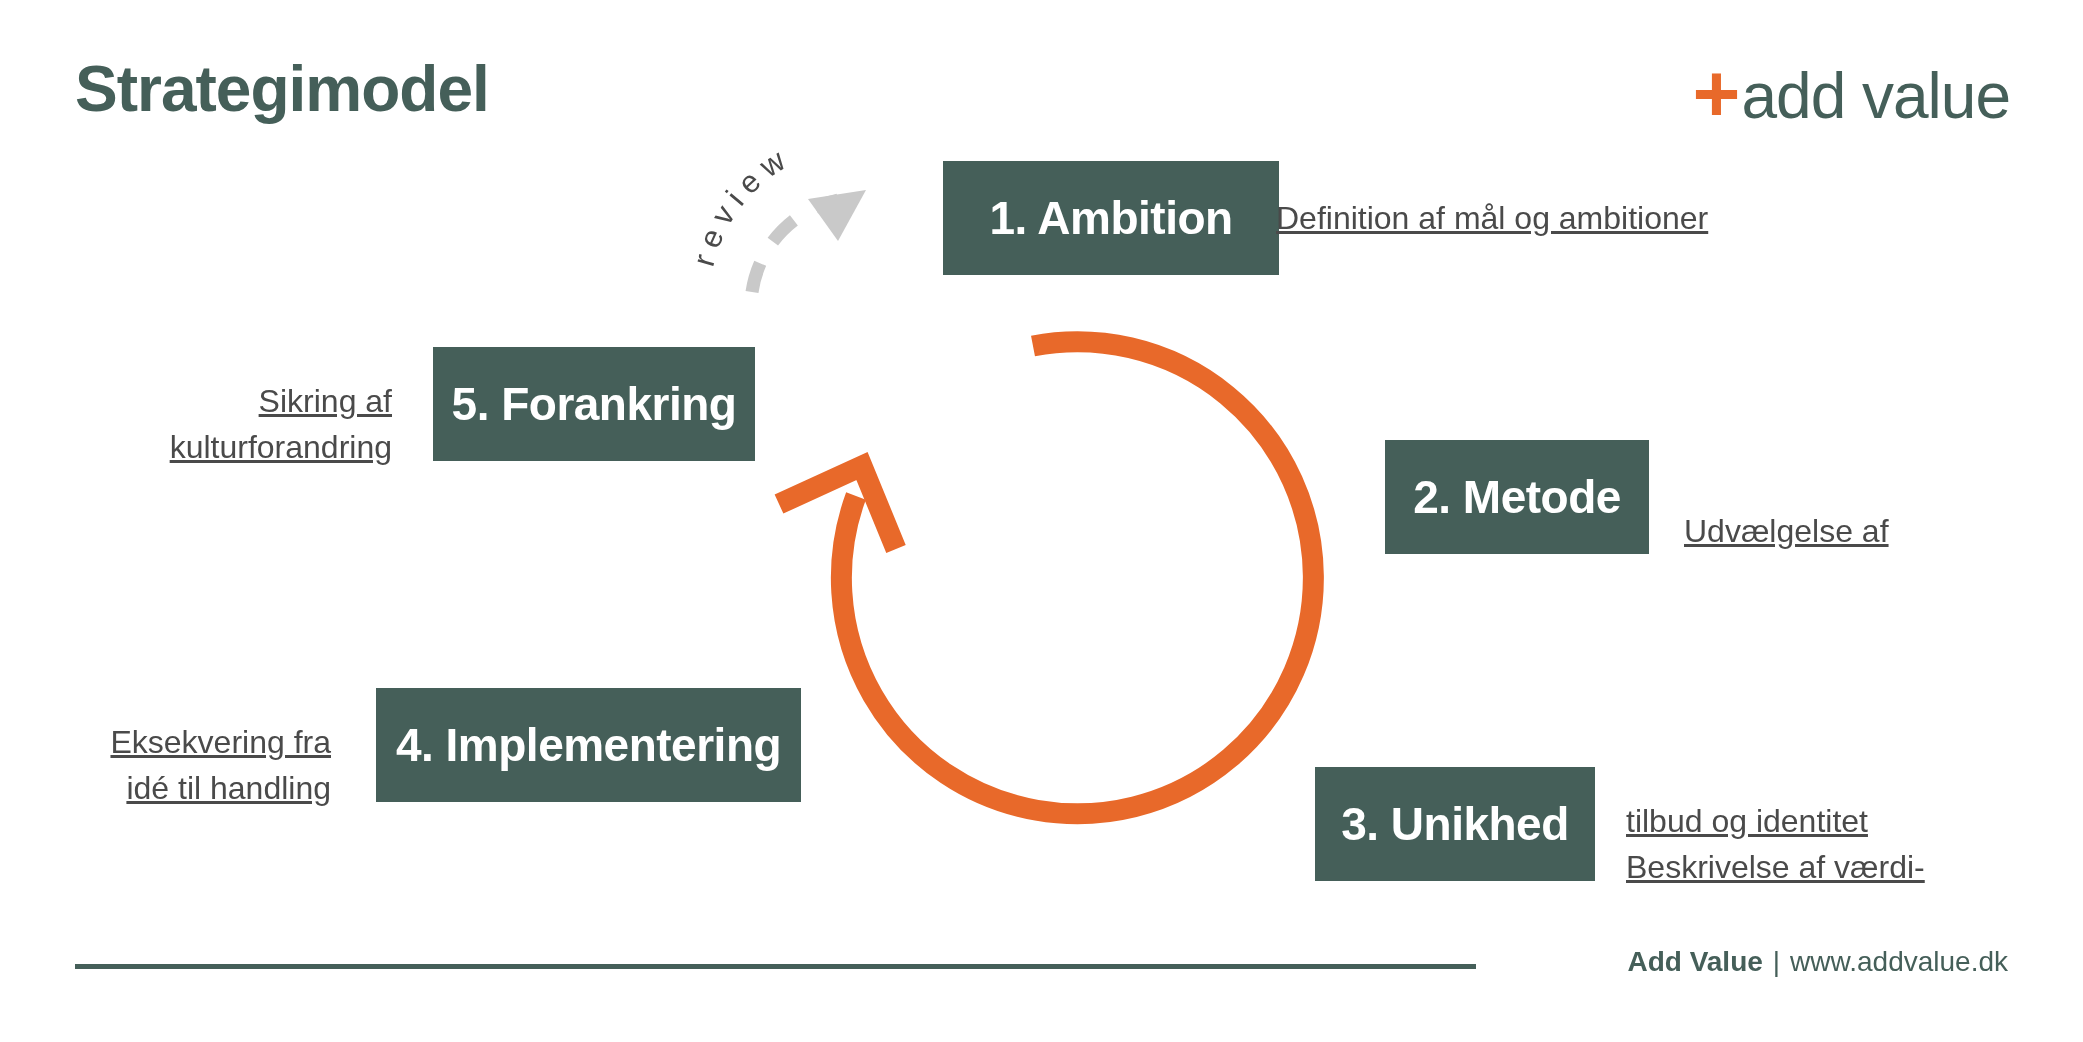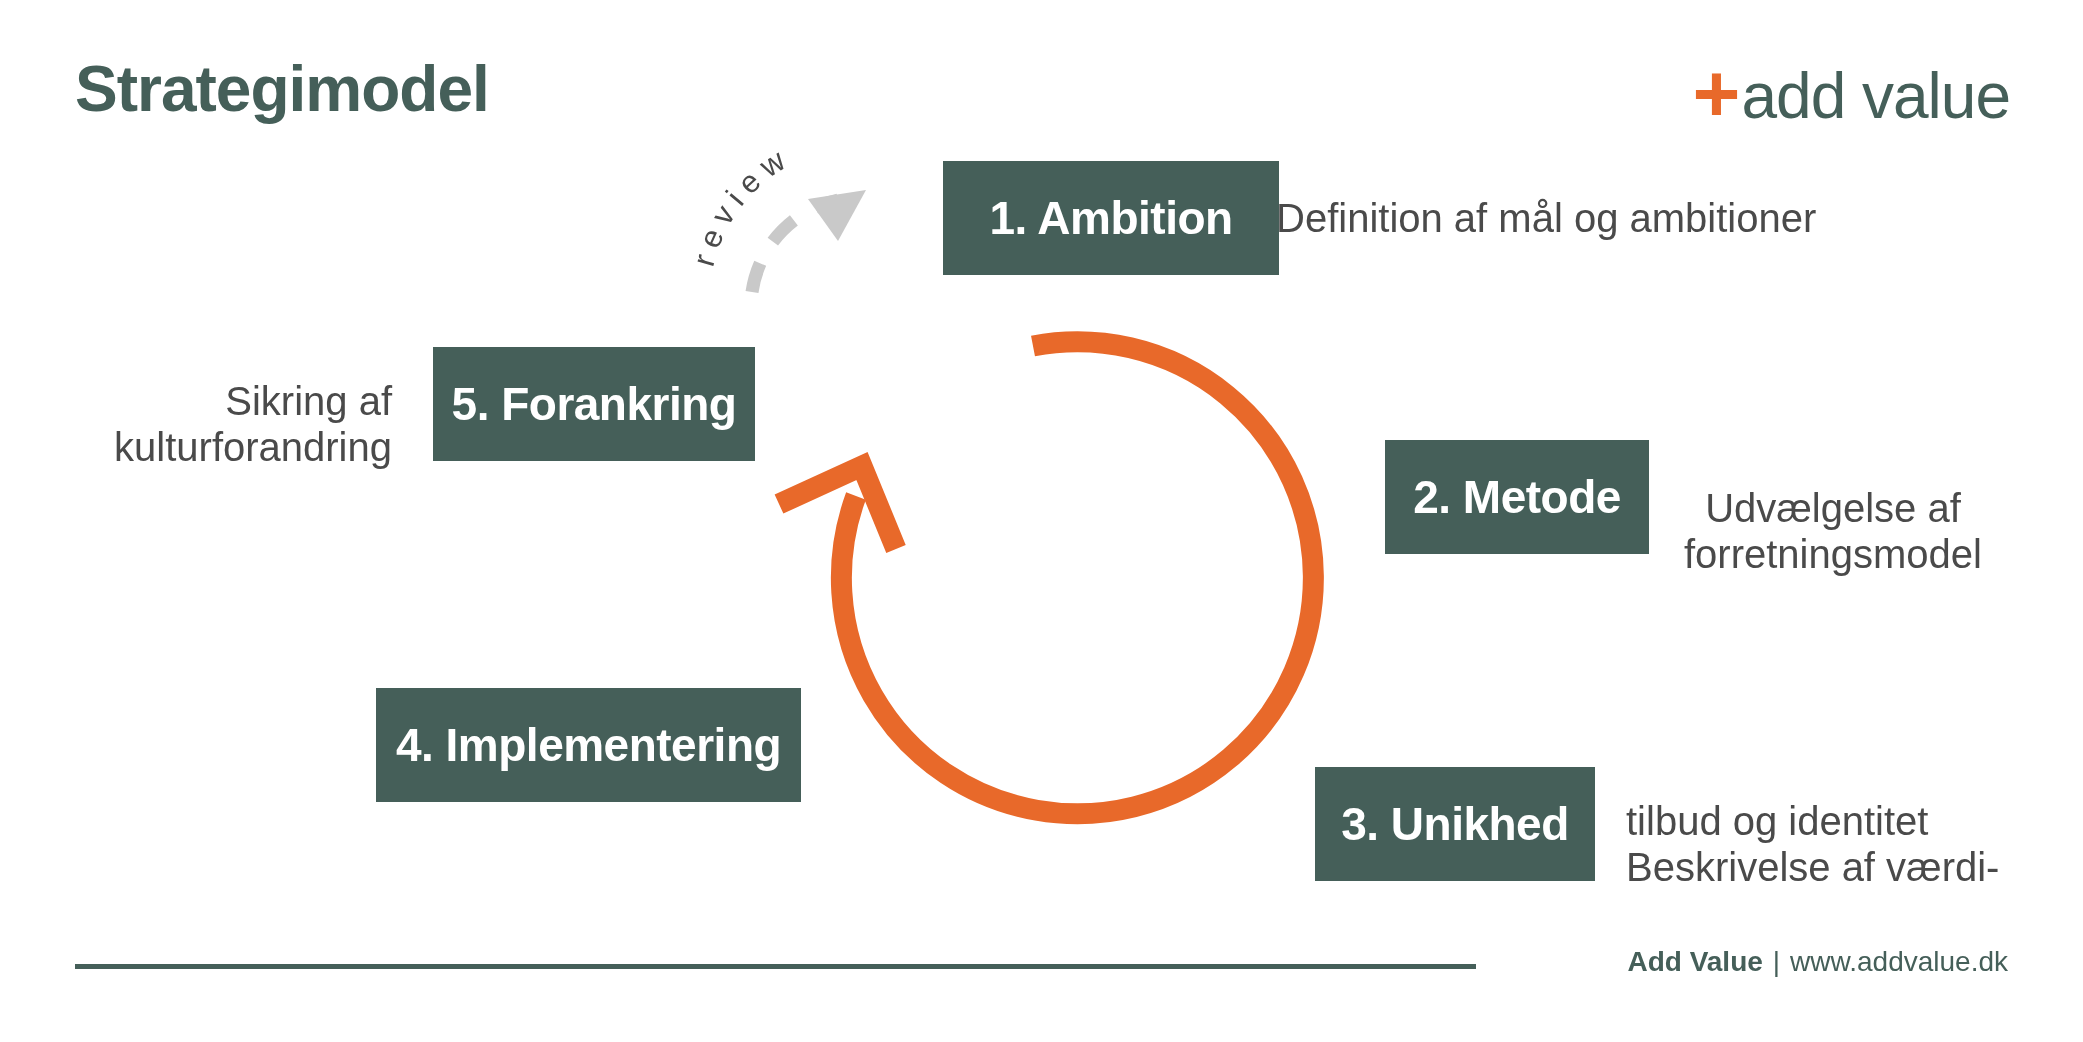--- a/index.html
+++ b/index.html
@@ -61,22 +61,23 @@
   }
   .box-1{left:943px;top:161px;width:336px;height:114px;}
   .box-2{left:1385px;top:440px;width:264px;height:114px;}
   .box-3{left:1315px;top:767px;width:280px;height:114px;}
   .box-4{left:376px;top:688px;width:425px;height:114px;}
   .box-5{left:433px;top:347px;width:322px;height:114px;}
   
   .step-desc{
     position:absolute;height:114px;
     display:flex;flex-direction:column;justify-content:center;
-    font-size:40px;line-height:46px;color:var(--description_gray);
+    font-size:32px;line-height:46px;color:var(--description_gray);
     white-space:nowrap;
+    text-decoration:underline;
   }
   .desc-1{left:1276px;top:161px;text-align:left;}
   .desc-2{left:1684px;top:474px;text-align:center;}
   .desc-3{left:1626px;top:787px;text-align:left;}
   .desc-4{left:40px;top:708px;width:291px;text-align:right;align-items:flex-end;}
   .desc-5{left:80px;top:367px;width:312px;text-align:center;align-items:flex-end;}
   
   .footer-divider{
     position:absolute;left:75px;top:964px;width:1401px;height:5px;
     background:var(--teal);
@@ -132,25 +133,28 @@
   </div>
   <div class="step-box box-5">
     <span>5. Forankring</span>
   </div>
 
   <div class="step-desc desc-1">
     <span>Definition af mål og ambitioner</span>
   </div>
   <div class="step-desc desc-2">
     <span>Udvælgelse af</span>
-    <span>forretningsmodel</span>
   </div>
   <div class="step-desc desc-3">
     <span>tilbud og identitet</span>
     <span>Beskrivelse af værdi-</span>
+  </div>
+  <div class="step-desc desc-4">
+    <span>Eksekvering fra</span>
+    <span>idé til handling</span>
   </div>
   <div class="step-desc desc-5">
     <span>Sikring af</span>
     <span>kulturforandring</span>
   </div>
 
   <div class="footer-divider"></div>
   <div class="footer-text">
     <span class="brand">Add Value</span><span class="sep">|</span><span class="url">www.addvalue.dk</span>
   </div>

